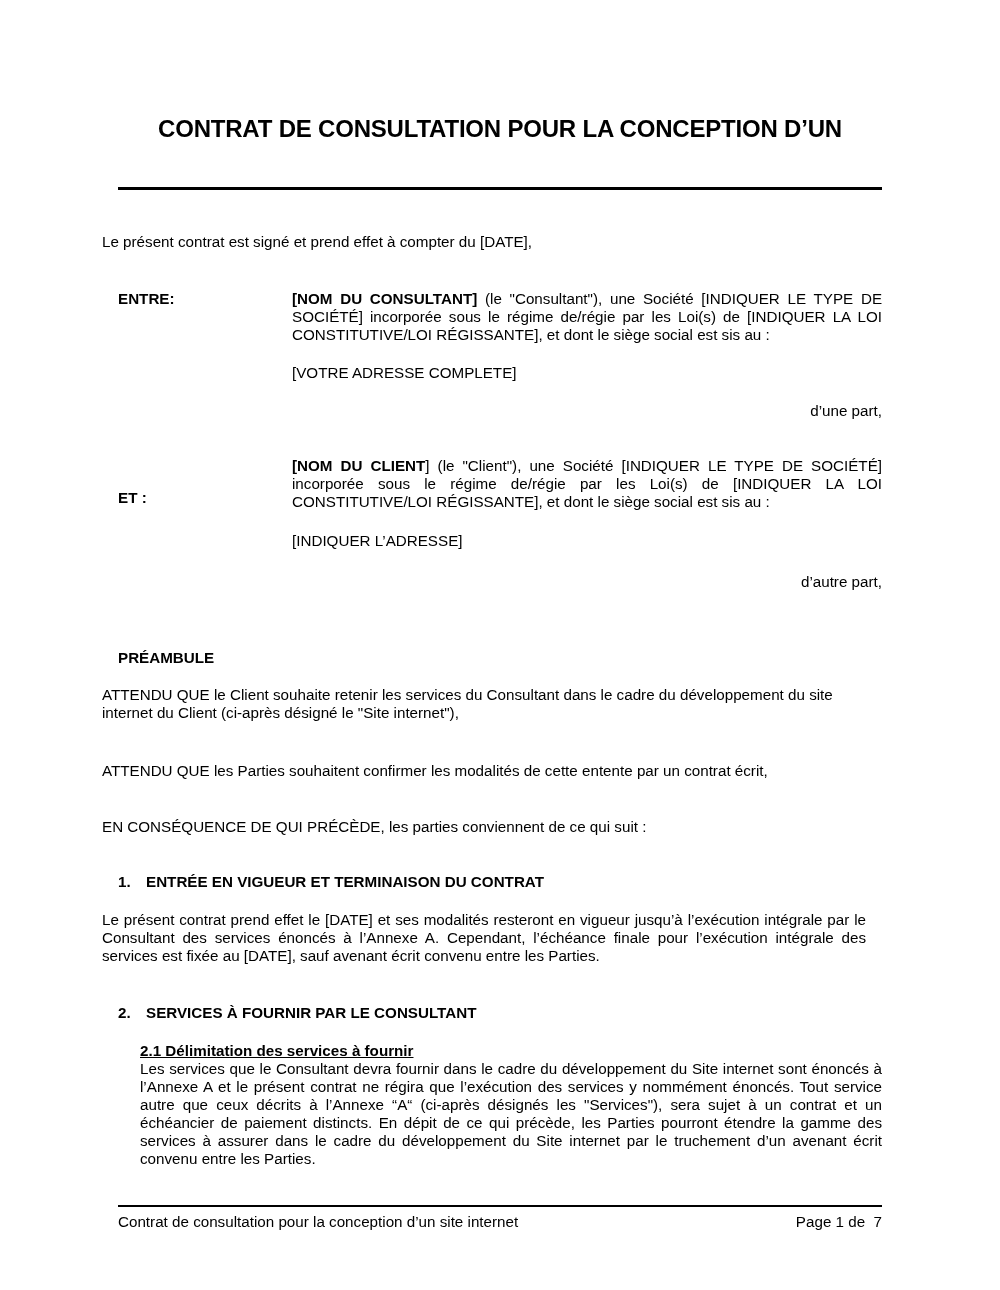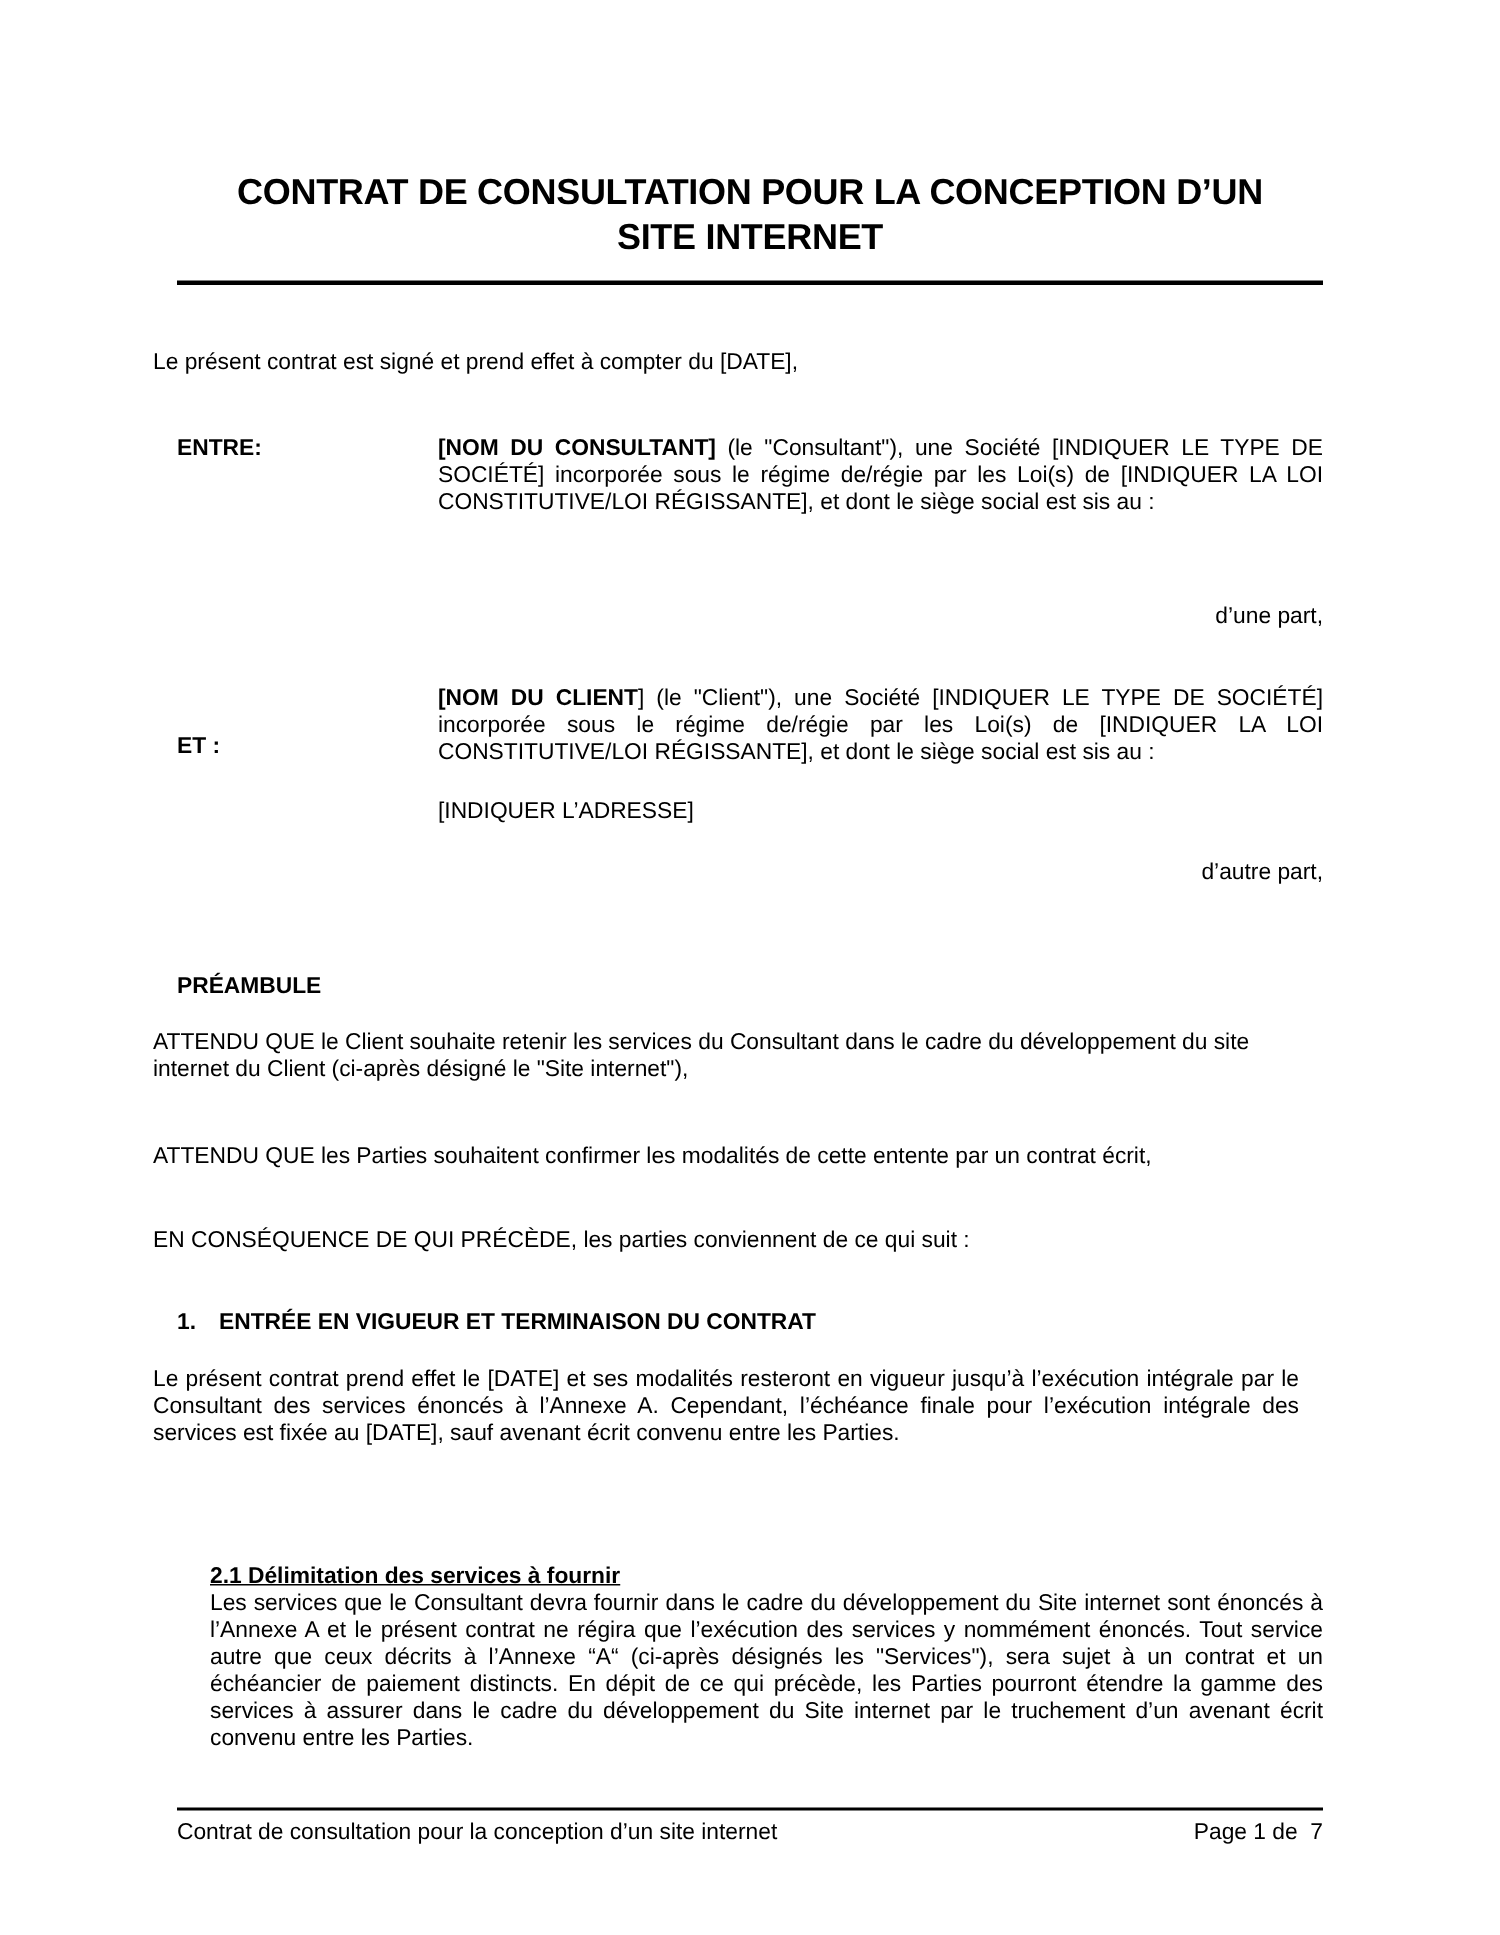--- a/index.html
+++ b/index.html
@@ -27,49 +27,52 @@
     .footer-left { position: absolute; left: 118px; top: 1213px; line-height: 18px; }
     .footer-right { position: absolute; right: 118px; top: 1213px; line-height: 18px; }
   </style>
 </head>
 <body>
 
 <div class="page">
 
   <div class="title">
     <div>CONTRAT DE CONSULTATION POUR LA CONCEPTION D’UN</div>
-    <div>SITE INTERNET</div>
   </div>
   <div class="title-rule"></div>
 
   <div class="p" style="top:233px;">Le présent contrat est signé et prend effet à compter du [DATE],</div>
 
   <div class="label" style="top:290px;">ENTRE:</div>
   <div class="party" style="top:290px;">
     <span class="bold">[NOM DU CONSULTANT]</span><span> (le "Consultant"), une Société [INDIQUER LE TYPE DE SOCIÉTÉ] incorporée sous le régime de/régie par les Loi(s) de [INDIQUER LA LOI CONSTITUTIVE/LOI RÉGISSANTE], et dont le siège social est sis au :</span>
   </div>
+  <div class="party" style="top:364px;">[VOTRE ADRESSE COMPLETE]</div>
   <div class="right" style="top:402px;">d’une part,</div>
 
   <div class="label" style="top:457px;margin-top:32px;">ET :</div>
   <div class="party" style="top:457px;">
     <span class="bold">[NOM DU CLIENT</span><span>] (le "Client"), une Société [INDIQUER LE TYPE DE SOCIÉTÉ] incorporée sous le régime de/régie par les Loi(s) de [INDIQUER LA LOI CONSTITUTIVE/LOI RÉGISSANTE], et dont le siège social est sis au :</span>
   </div>
   <div class="party" style="top:532px;">[INDIQUER L’ADRESSE]</div>
   <div class="right" style="top:573px;">d’autre part,</div>
 
   <div class="h2" style="top:649px;">PRÉAMBULE</div>
   <div class="p" style="top:686px;">ATTENDU QUE le Client souhaite retenir les services du Consultant dans le cadre du développement du site internet du Client (ci-après désigné le "Site internet"),</div>
   <div class="p" style="top:762px;">ATTENDU QUE les Parties souhaitent confirmer les modalités de cette entente par un contrat écrit,</div>
   <div class="p" style="top:818px;">EN CONSÉQUENCE DE QUI PRÉCÈDE, les parties conviennent de ce qui suit :</div>
 
   <div class="h2" style="top:873px;">
     <span class="num">1.</span><span>ENTRÉE EN VIGUEUR ET TERMINAISON DU CONTRAT</span>
   </div>
   <div class="p justify" style="top:911px;">Le présent contrat prend effet le [DATE] et ses modalités resteront en vigueur jusqu’à l’exécution intégrale par le Consultant des services énoncés à l’Annexe A. Cependant, l’échéance finale pour l’exécution intégrale des services est fixée au [DATE], sauf avenant écrit convenu entre les Parties.</div>
 
+  <div class="h2" style="top:1004px;">
+    <span class="num">2.</span><span>SERVICES À FOURNIR PAR LE CONSULTANT</span>
+  </div>
   <div class="sub bold" style="top:1042px;text-decoration:underline;">2.1 Délimitation des services à fournir</div>
   <div class="sub justify" style="top:1060px;">Les services que le Consultant devra fournir dans le cadre du développement du Site internet sont énoncés à l’Annexe A et le présent contrat ne régira que l’exécution des services y nommément énoncés. Tout service autre que ceux décrits à l’Annexe “A“ (ci-après désignés les "Services"), sera sujet à un contrat et un échéancier de paiement distincts. En dépit de ce qui précède, les Parties pourront étendre la gamme des services à assurer dans le cadre du développement du Site internet par le truchement d’un avenant écrit convenu entre les Parties.</div>
 
   <div class="footer-rule"></div>
   <div class="footer-left">Contrat de consultation pour la conception d’un site internet</div>
   <div class="footer-right" style="white-space:pre;">Page 1 de  7</div>
 
 </div>
 
 </body></html>

